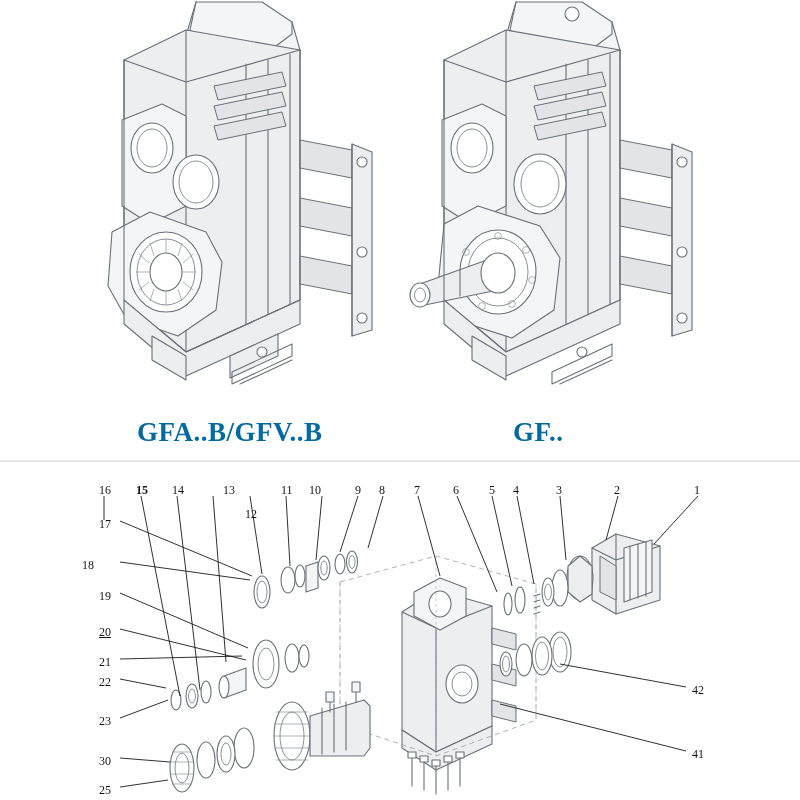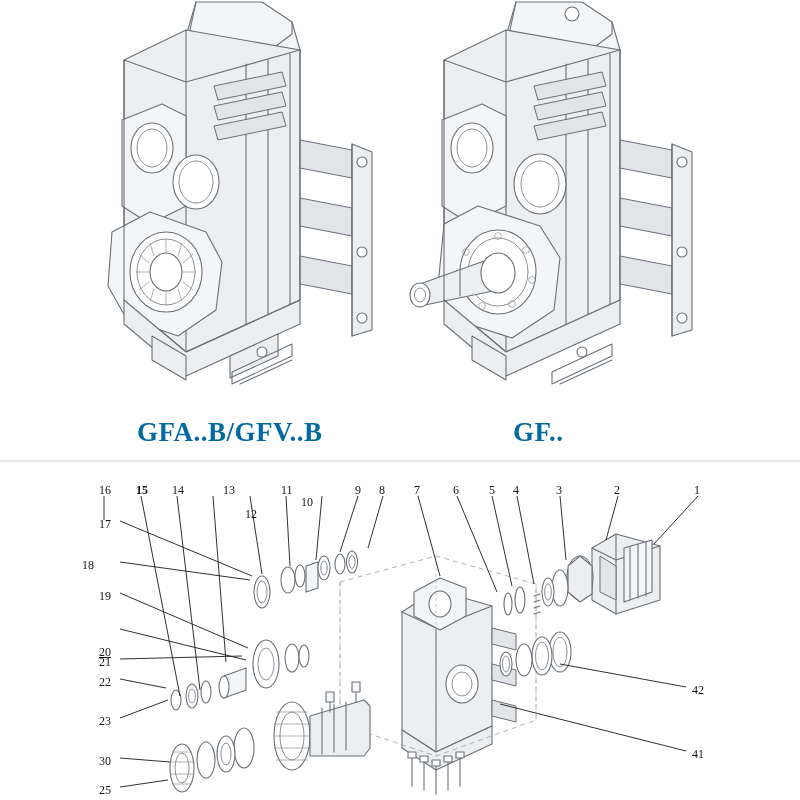--- a/index.html
+++ b/index.html
@@ -345,34 +345,34 @@
 
   <div class="view-caption" id="caption-right">GF..</div>
 
   <div id="callout-layer">
       <div class="callout" style="left: 99px; top: 484px;">16</div>
       <div class="callout" style="left: 136px; top: 484px; font-weight: bold;">15</div>
       <div class="callout" style="left: 172px; top: 484px;">14</div>
       <div class="callout" style="left: 207px; top: 484px; margin-left: 16px;">13</div>
       <div class="callout" style="left: 245px; top: 508px;">12</div>
       <div class="callout" style="left: 281px; top: 484px;">11</div>
-      <div class="callout" style="left: 301px; top: 484px; margin-top: 12px;">10</div>
+      <div class="callout" style="left: 309px; top: 484px;">10</div>
       <div class="callout" style="left: 355px; top: 484px;">9</div>
       <div class="callout" style="left: 379px; top: 484px;">8</div>
       <div class="callout" style="left: 414px; top: 484px;">7</div>
       <div class="callout" style="left: 453px; top: 484px;">6</div>
       <div class="callout" style="left: 489px; top: 484px;">5</div>
       <div class="callout" style="left: 513px; top: 484px;">4</div>
       <div class="callout" style="left: 556px; top: 484px;">3</div>
       <div class="callout" style="left: 614px; top: 484px;">2</div>
       <div class="callout" style="left: 694px; top: 484px;">1</div>
       <div class="callout" style="left: 99px; top: 518px;">17</div>
       <div class="callout" style="left: 82px; top: 559px;">18</div>
       <div class="callout" style="left: 99px; top: 590px;">19</div>
-      <div class="callout" style="left: 99px; top: 646px; text-decoration: underline;">20</div>
+      <div class="callout" style="left: 99px; top: 626px; text-decoration: underline;">20</div>
       <div class="callout" style="left: 99px; top: 656px;">21</div>
       <div class="callout" style="left: 99px; top: 676px;">22</div>
       <div class="callout" style="left: 99px; top: 715px;">23</div>
       <div class="callout" style="left: 99px; top: 755px;">30</div>
       <div class="callout" style="left: 99px; top: 784px;">25</div>
       <div class="callout" style="left: 692px; top: 684px;">42</div>
       <div class="callout" style="left: 692px; top: 748px;">41</div>
     </div>
 
 </div>

